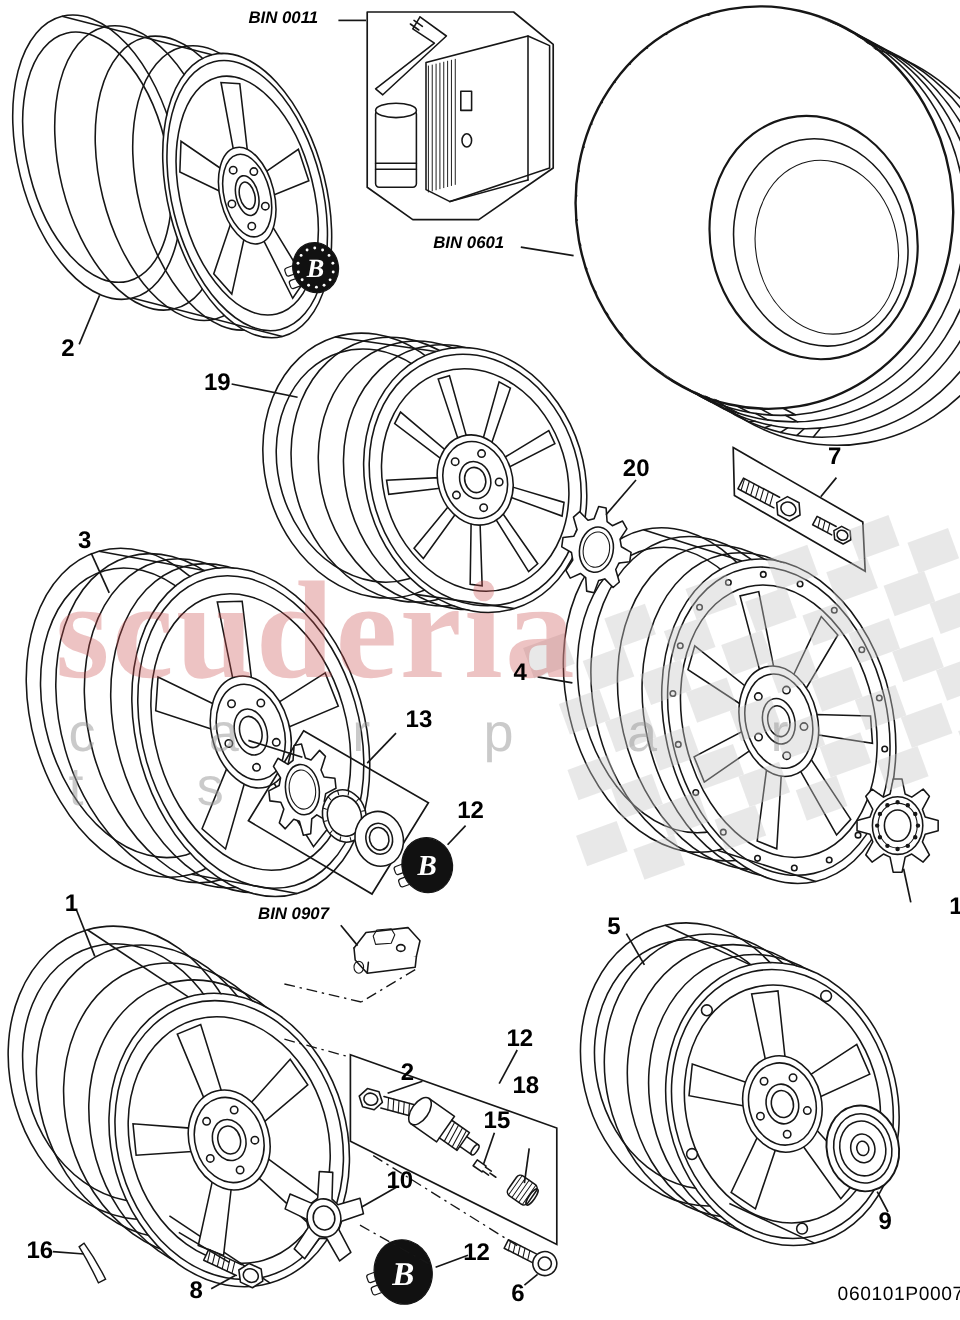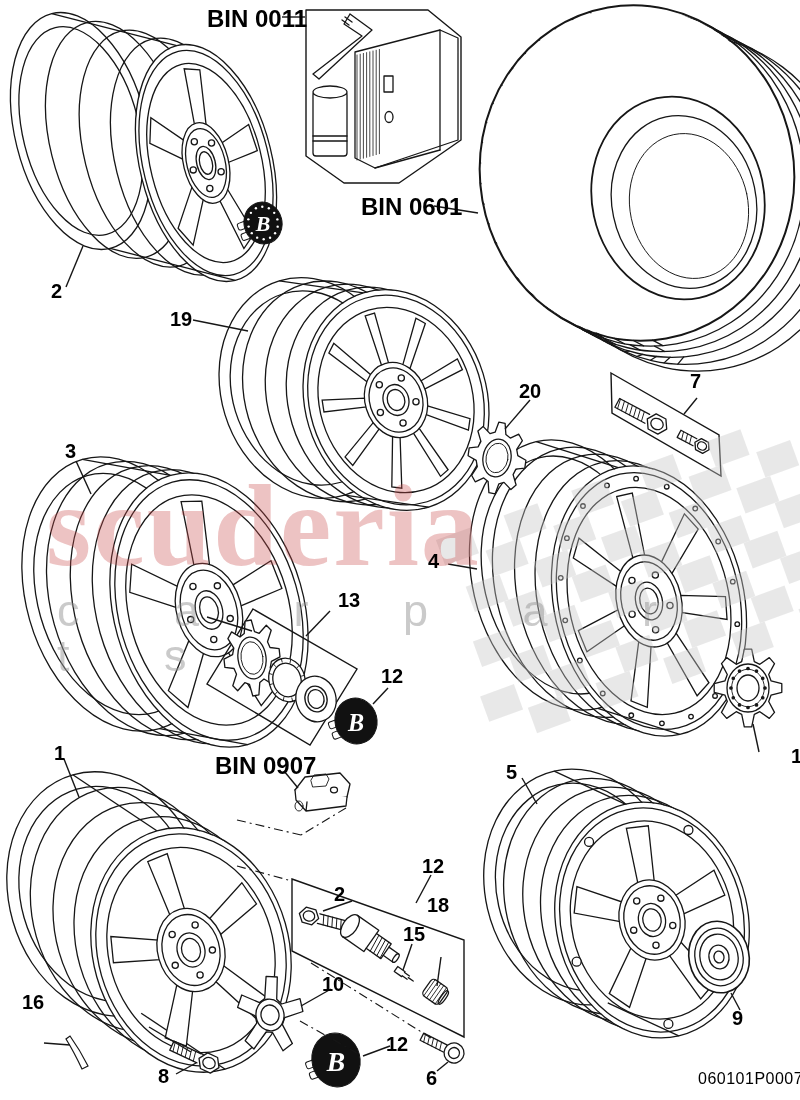--- a/index.html
+++ b/index.html
@@ -1,21 +1,21 @@
 <!DOCTYPE html>
 <html><head>
 <meta charset="utf-8">
 <style>
   html,body{margin:0;padding:0;background:#fff;}
   #page{position:relative;width:800px;height:1100px;background:#fff;overflow:hidden;
         font-family:"Liberation Sans",sans-serif;}
   #art{position:absolute;left:0;top:0;}
   .lbl{position:absolute;font-family:"Liberation Sans",sans-serif;font-weight:bold;
        font-size:20px;color:#000;white-space:nowrap;line-height:1;}
-  .lbl.bin{font-size:24px;}
+  .lbl.bin{font-size:14px;font-style:italic;}
   .lbl.code{font-weight:normal;font-size:16px;letter-spacing:.5px;margin-left:44px;}
   .wm-scuderia{position:absolute;left:46px;top:468px;line-height:1;
        font-family:"Liberation Serif",serif;font-weight:bold;font-size:116px;
        color:rgba(202,78,78,.34);letter-spacing:2px;pointer-events:none;}
   .wm-carparts{position:absolute;left:57px;top:588px;line-height:1;
        font-family:"Liberation Sans",sans-serif;font-size:45px;
        color:rgba(150,150,150,.5);letter-spacing:41px;pointer-events:none;}
 </style>
 </head>
 <body>
@@ -649,21 +649,21 @@
       <div class="lbl" style="left: 381px; top: 666px;">12</div>
       <div class="lbl" style="left: 428px; top: 551px;">4</div>
       <div class="lbl" style="left: 747px; top: 746px; margin-left: 44px;">11</div>
       <div class="lbl" style="left: 54px; top: 743px;">1</div>
       <div class="lbl bin" style="left: 215px; top: 754px;">BIN 0907</div>
       <div class="lbl" style="left: 334px; top: 884px;">2</div>
       <div class="lbl" style="left: 422px; top: 856px;">12</div>
       <div class="lbl" style="left: 403px; top: 924px;">15</div>
       <div class="lbl" style="left: 427px; top: 895px;">18</div>
       <div class="lbl" style="left: 322px; top: 974px;">10</div>
-      <div class="lbl" style="left: 22px; top: 992px;">16</div>
+      <div class="lbl" style="left: 22px; top: 1032px;">16</div>
       <div class="lbl" style="left: 158px; top: 1066px;">8</div>
       <div class="lbl" style="left: 386px; top: 1034px;">12</div>
       <div class="lbl" style="left: 426px; top: 1068px;">6</div>
       <div class="lbl" style="left: 506px; top: 762px;">5</div>
       <div class="lbl" style="left: 732px; top: 1008px;">9</div>
       <div class="lbl code" style="left: 654px; top: 1071px;">060101P0007</div>
     </div>
 </div>
 
 </body></html>

